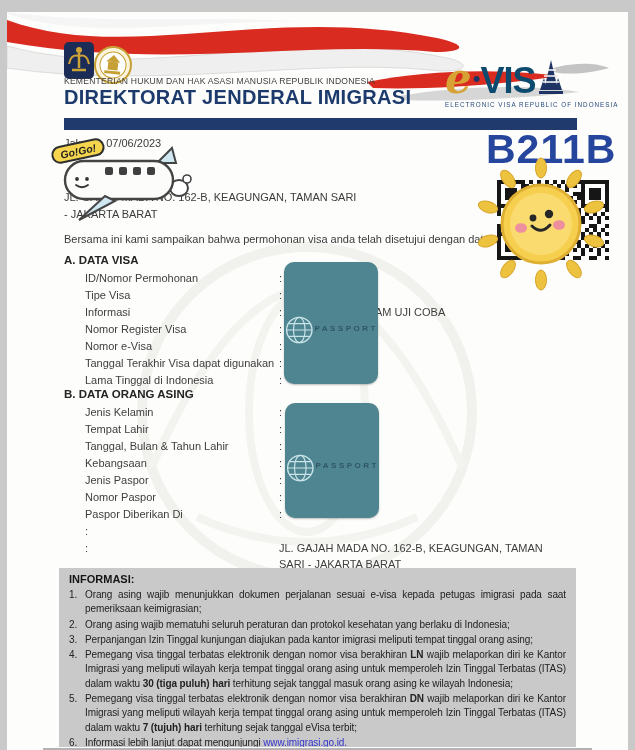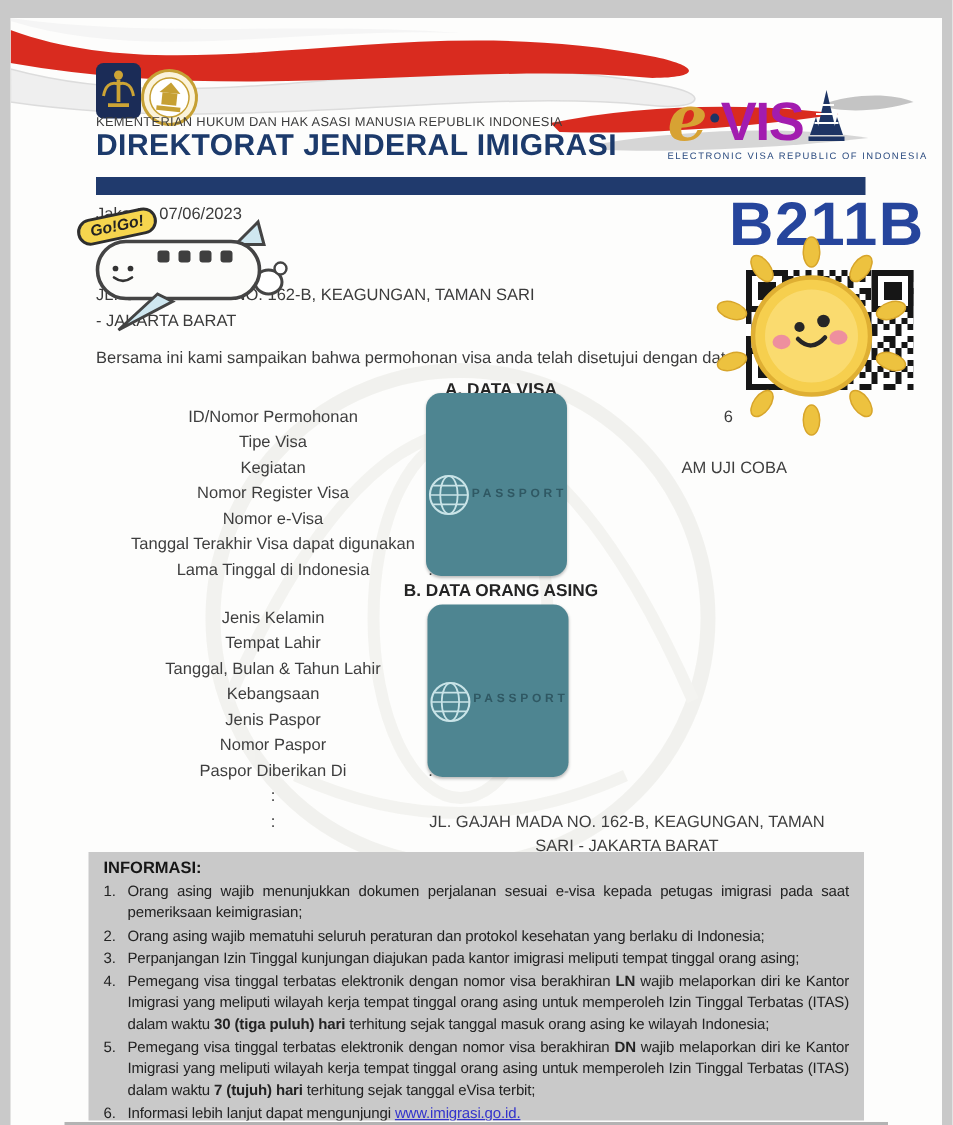--- a/index.html
+++ b/index.html
@@ -17,32 +17,32 @@
   .logo-kemenkum{position:absolute;left:57px;top:30px;width:30px;height:37px;
     background:#1b2c57;border-radius:5px;z-index:2;}
   .logo-imigrasi{position:absolute;left:86px;top:33px;width:40px;height:40px;z-index:2;transform:rotate(6deg);}
   .ministry{position:absolute;left:57px;top:64px;font-size:8.6px;letter-spacing:.2px;color:#3d3d3d;z-index:2;white-space:nowrap;}
   .directorate{position:absolute;left:57px;top:74px;font-size:20px;font-weight:bold;color:#1c3a6b;z-index:2;letter-spacing:.3px;white-space:nowrap;}
   .evisa{position:absolute;left:438px;top:44px;width:180px;z-index:2;}
   .evisa-row{display:flex;align-items:flex-end;height:42px;}
   .evisa-e{font-family:"DejaVu Serif",serif;font-style:italic;font-weight:bold;
     font-size:42px;line-height:38px;color:#d7a233;}
   .evisa-dot{font-size:22px;line-height:30px;color:#1d3464;margin:0 0 4px 1px;}
-  .evisa-brand{font-size:36px;line-height:34px;font-weight:800;color:#a21caf;letter-spacing:-1px;}
+  .evisa-brand{font-size:36px;line-height:34px;font-weight:800;color:#0c4a6e;letter-spacing:-1px;}
   .evisa-tagline{font-size:6.3px;letter-spacing:1px;color:#2a4a7f;margin-top:3px;white-space:nowrap;}
   .navybar{position:absolute;left:57px;top:106px;width:513px;height:12px;background:#203a6d;z-index:2;}
   
   .dateline{position:absolute;left:57px;top:125px;font-size:11px;color:#3b3b3b;z-index:2;}
   .visa-code{position:absolute;left:479px;top:114px;font-size:41px;font-weight:bold;
     color:#26459c;letter-spacing:1px;z-index:2;}
   .addr{position:absolute;left:57px;top:177px;font-size:11px;line-height:16.5px;color:#3b3b3b;z-index:2;}
   .intro{position:absolute;left:57px;top:221px;width:545px;font-size:11px;color:#3b3b3b;
     white-space:nowrap;overflow:hidden;z-index:2;}
   
-  .section{position:absolute;left:57px;z-index:2;width:540px;text-align:center;}
+  .section{position:absolute;left:57px;z-index:2;width:540px;}
   .sec-a{top:242px;}
   .sec-b{top:376px;}
   .sec-title{font-size:11.5px;font-weight:bold;color:#242424;}
   .rows{margin-top:4px;padding-left:21px;}
   .row{display:grid;grid-template-columns:194px 16px auto;line-height:17px;
     font-size:11px;color:#3e3e3e;}
   .row .val{white-space:nowrap;}
   .val.after-sticker-1{padding-left:72px;}
   .val.after-sticker-2{padding-left:80px;}
   .val.two-line{white-space:normal;width:278px;line-height:16px;}
@@ -224,21 +224,21 @@
         <span class="lbl">ID/Nomor Permohonan</span>
         <span class="col">:</span>
         <span class="val after-sticker-1">6</span>
       </div>
       <div class="row">
         <span class="lbl">Tipe Visa</span>
         <span class="col">:</span>
         <span class="val"></span>
       </div>
       <div class="row">
-        <span class="lbl">Kegiatan</span>
+        <span class="lbl">Informasi</span>
         <span class="col">:</span>
         <span class="val after-sticker-2">AM UJI COBA</span>
       </div>
       <div class="row">
         <span class="lbl">Nomor Register Visa</span>
         <span class="col">:</span>
         <span class="val"></span>
       </div>
       <div class="row">
         <span class="lbl">Nomor e-Visa</span>

